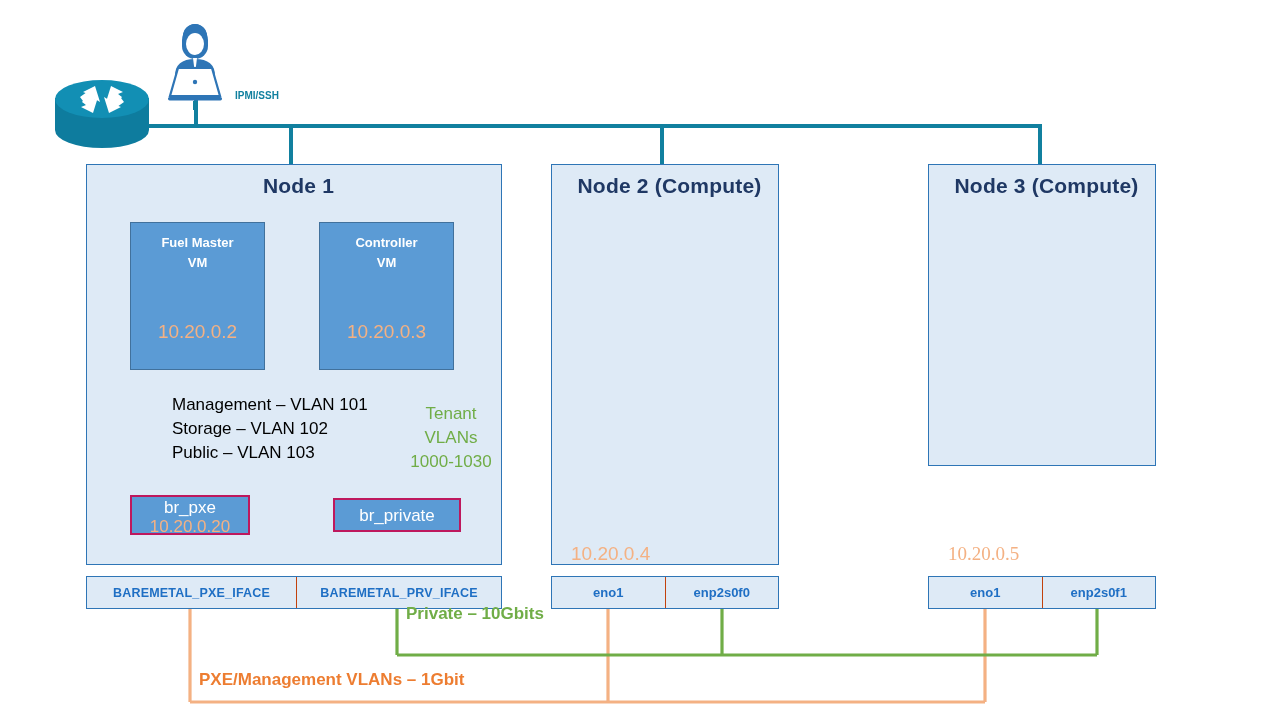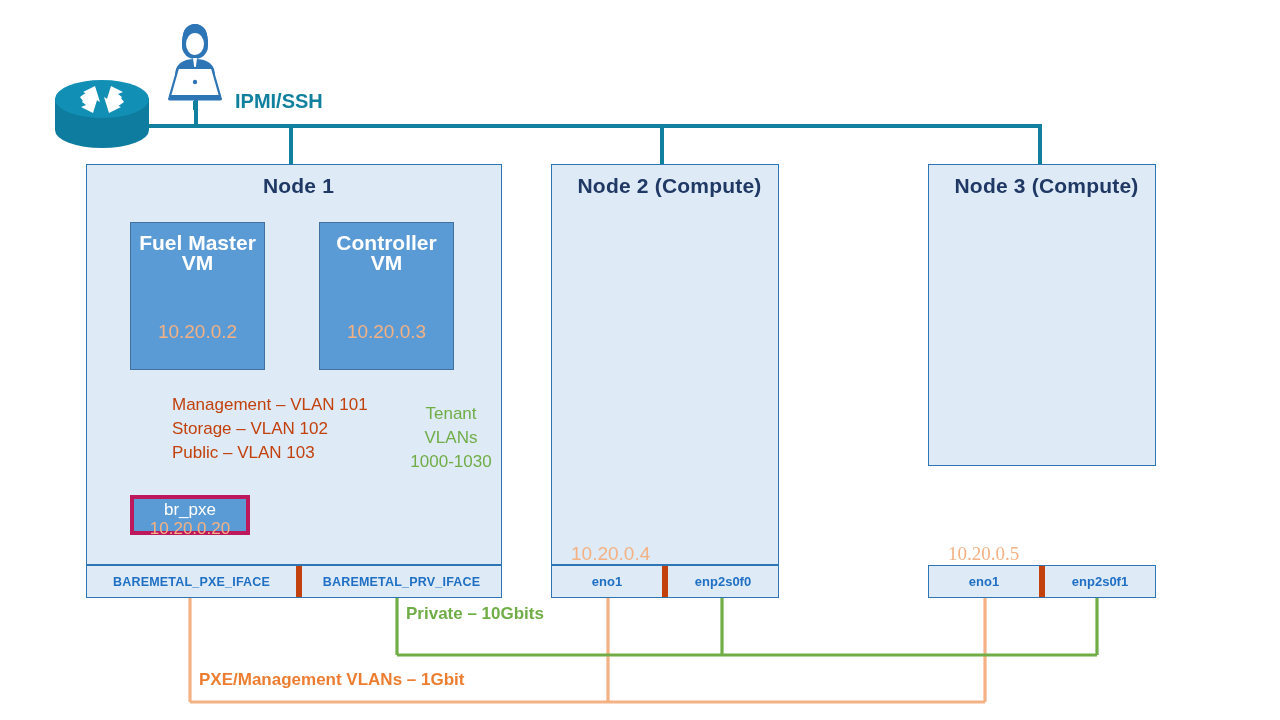--- a/index.html
+++ b/index.html
@@ -7,36 +7,36 @@
        font-family:"Liberation Sans",sans-serif;}
   #stage{position:absolute;left:0;top:0;width:1280px;height:720px;}
   svg.layer{position:absolute;left:0;top:0;width:1280px;height:720px;pointer-events:none;}
 
   .box{position:absolute;box-sizing:border-box;}
   .node{background:#DEEAF6;border:1.5px solid #2E75B6;}
   .node-title{position:absolute;left:9px;right:0;text-align:center;
               color:#1F3864;font-weight:bold;font-size:21px;letter-spacing:.2px;}
   .vm{background:#5B9BD5;border:1px solid #41719C;color:#ffffff;}
   .vm-title{position:absolute;left:0;right:0;top:10px;text-align:center;
-            font-weight:bold;font-size:21px;line-height:20px;color:#ffffff;}
+            font-weight:bold;font-size:13px;line-height:20px;color:#ffffff;}
   .vm-ip{position:absolute;left:0;right:0;text-align:center;font-size:19px;color:#F4B183;}
-  .bridge{background:#5B9BD5;border:4px solid #be185d;}
+  .bridge{background:#5B9BD5;border:2px solid #be185d;}
   .bridge-name{position:absolute;left:0;right:0;text-align:center;color:#ffffff;font-size:17px;}
   .bridge-ip{position:absolute;left:0;right:0;text-align:center;color:#F4B183;font-size:17px;}
   .iface-bar{position:absolute;display:flex;box-sizing:border-box;
-             border:1px solid #2E75B6;background:#DEEAF6;}
+             border:1px solid #2E75B6;background:#DEEAF6;margin-top:11px;}
   .iface{flex:1;display:flex;align-items:center;justify-content:center;
          color:#1F6FC4;font-weight:bold;font-size:13px;box-sizing:border-box;}
-  .iface + .iface{border-left:6px solid #c2410c;}
+  .iface + .iface{border-left:1px solid #c2410c;}
   .iface.wide{font-size:12.5px;letter-spacing:.2px;}
   .node-ip{position:absolute;color:#F4B183;font-size:19px;}
 
   .lbl{position:absolute;white-space:pre;}
-  .lbl-ipmi{color:#11809F;font-weight:bold;font-size:20px;}
-  .lbl-orange{color:#c2410c;font-size:17px;line-height:24px;}
+  .lbl-ipmi{color:#11809F;font-weight:bold;font-size:10px;}
+  .lbl-orange{color:#000000;font-size:17px;line-height:24px;}
   .lbl-green{color:#70AD47;font-size:17px;line-height:24px;text-align:center;}
   .lbl-green-bold{color:#70AD47;font-weight:bold;font-size:17px;}
   .lbl-orange-bold{color:#ED7D31;font-weight:bold;font-size:17px;}
 </style>
 </head>
 <body>
 
 <div id="stage">
 
   <svg class="layer">
@@ -125,20 +125,23 @@
 
   <div class="lbl lbl-green" style="left: 405px; top: 402px; width: 92px; white-space: pre-line;">Tenant
 VLANs
 1000-1030</div>
 
   <div class="box bridge" style="left:130px;top:495px;width:120px;height:40px;">
     <div class="bridge-name" style="top:1px;">br_pxe</div>
     <div class="bridge-ip" style="top:20px;">10.20.0.20</div>
   </div>
 
+  <div class="box bridge" style="left:333px;top:498px;width:128px;height:34px;">
+    <div class="bridge-name" style="top:6px;">br_private</div>
+  </div>
 
   <div class="iface-bar" style="left:86px;top:565px;width:416px;height:33px;">
     <div class="iface wide" style="flex:0 0 209px;">BAREMETAL_PXE_IFACE</div>
     <div class="iface wide">BAREMETAL_PRV_IFACE</div>
   </div>
 
   <div class="box node" style="left:551px;top:164px;width:228px;height:401px;">
     <div class="node-title" style="top:9px;">Node 2 (Compute)</div>
     <div class="node-ip" style="left:19px;top:378px;">10.20.0.4</div>
   </div>

